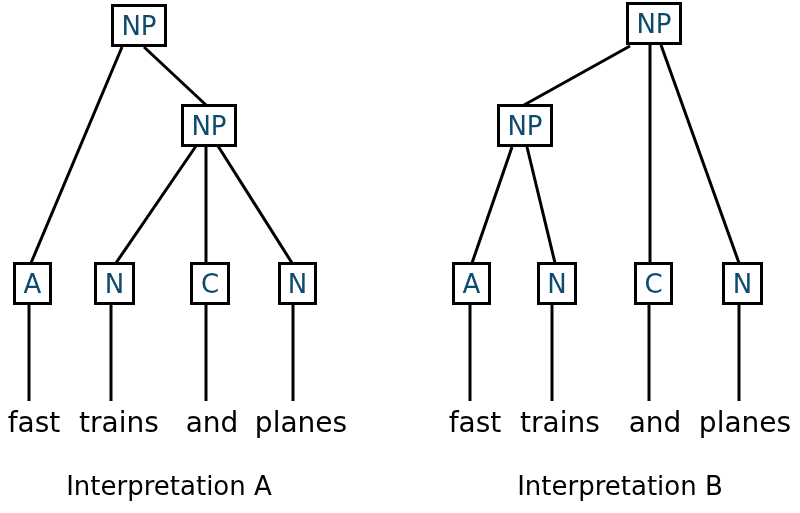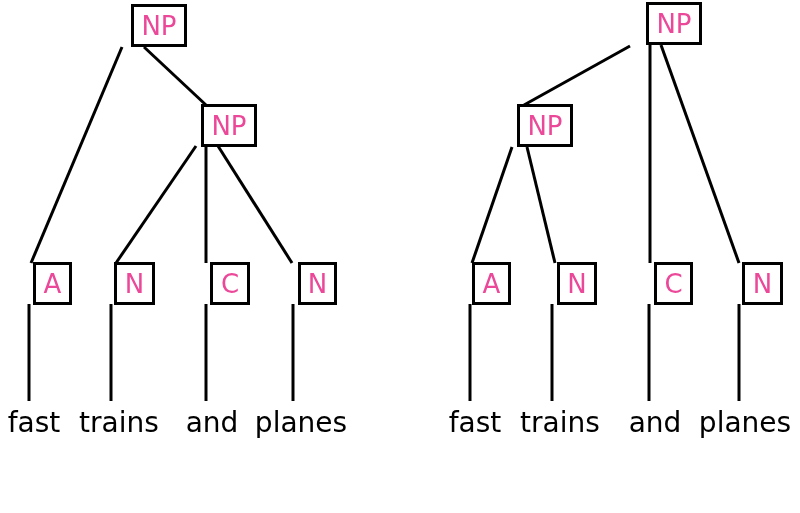--- a/index.html
+++ b/index.html
@@ -31,22 +31,21 @@
   .node {
     position: absolute;
     box-sizing: border-box;
     border: 3px solid #000000;
     background: #ffffff;
     display: flex;
     align-items: center;
     justify-content: center;
     font-size: 26px;
     line-height: 1;
-    color: #ec4899;
-    margin-left: 20px;
+    color: #0c4a6e;
   }
   .np { width: 56px; height: 43px; }
   .leaf { width: 40px; height: 43px; }
   .word {
     position: absolute;
     top: 408px;
     transform: translateX(-50%);
     font-size: 28px;
     line-height: 1.1;
     white-space: nowrap;
@@ -98,28 +97,30 @@
   <div class="node leaf" style="left:13px; top:262px; width:39px;">A</div>
   <div class="node leaf" style="left:94px; top:262px; width:41px;">N</div>
   <div class="node leaf" style="left:190px; top:262px; width:40px;">C</div>
   <div class="node leaf" style="left:278px; top:262px; width:39px;">N</div>
 
   <div class="word" style="left:34px;">fast</div>
   <div class="word" style="left:119px;">trains</div>
   <div class="word" style="left:212px;">and</div>
   <div class="word" style="left:301px;">planes</div>
 
+  <div class="caption" style="left:169px;">Interpretation A</div>
 
   <div class="node np" style="left:626px; top:2px;">NP</div>
   <div class="node np" style="left:497px; top:104px;">NP</div>
 
   <div class="node leaf" style="left:452px; top:262px; width:39px;">A</div>
   <div class="node leaf" style="left:537px; top:262px; width:40px;">N</div>
   <div class="node leaf" style="left:634px; top:262px; width:39px;">C</div>
   <div class="node leaf" style="left:722px; top:262px; width:41px;">N</div>
 
   <div class="word" style="left:475px;">fast</div>
   <div class="word" style="left:560px;">trains</div>
   <div class="word" style="left:655px;">and</div>
   <div class="word" style="left:745px;">planes</div>
 
+  <div class="caption" style="left:620px;">Interpretation B</div>
 
 </div>
 
 </body></html>

